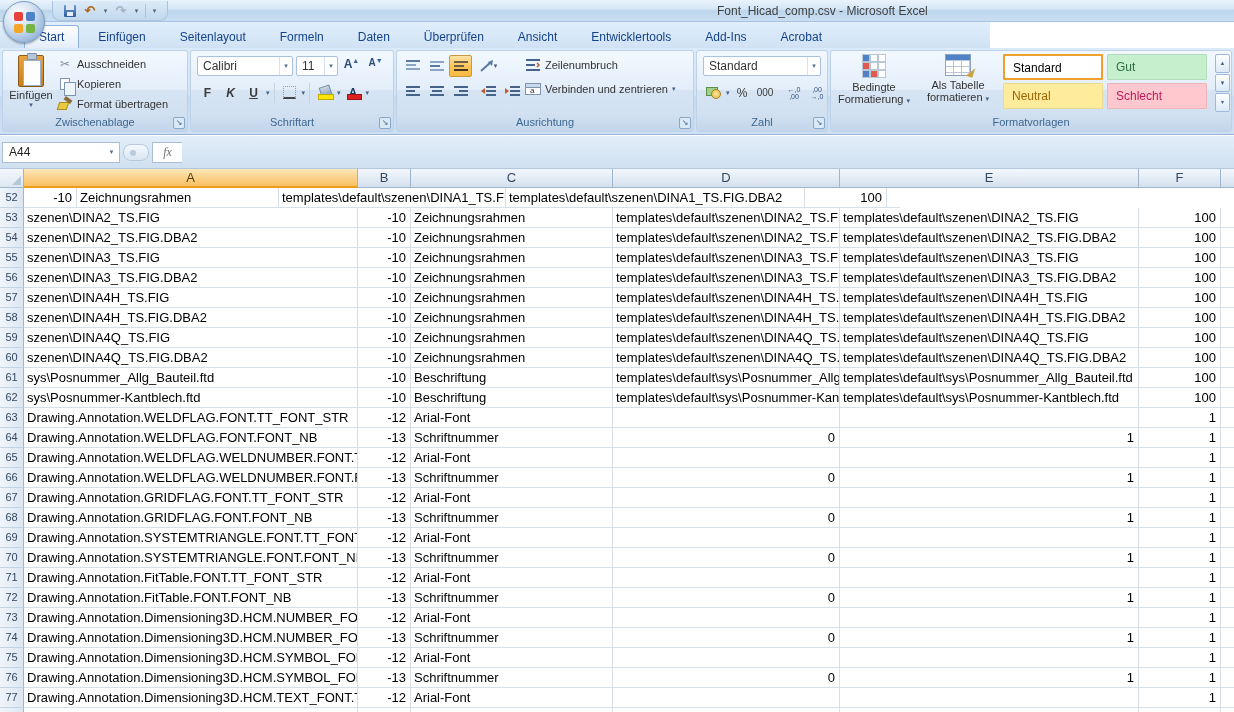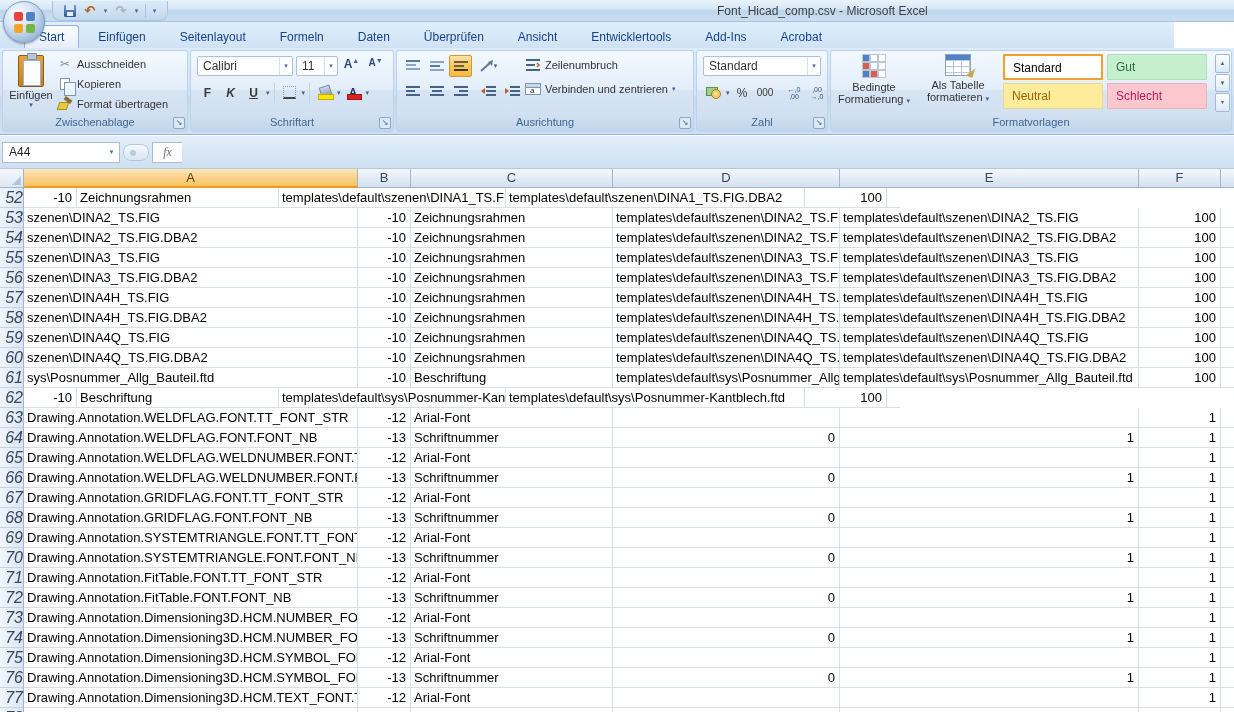--- a/index.html
+++ b/index.html
@@ -28,21 +28,21 @@
     font-size:13px; line-height:1; border-radius:2px; }
   .save-glyph { position:relative; width:12px; height:12px; background:linear-gradient(#6f9bd2,#2d5d9e); border-radius:1px; }
   .save-glyph::before { content:""; position:absolute; left:2px; top:0; width:8px; height:5px; background:#dce8f5; }
   .save-glyph::after  { content:""; position:absolute; left:3px; bottom:1px; width:6px; height:4px; background:#e8eef7; }
   .undo-glyph { color:#b46a19; font-weight:bold; }
   .redo-glyph { color:#aab4c0; font-weight:bold; }
   .dd-mini { font-size:7px; color:#56657a; width:9px; text-align:center; }
   .qat-sep { width:1px; height:14px; background:#a9c4e1; margin:0 2px; }
 
   
-  .tabrow { position:absolute; left:0; top:22px; width:1174px; height:26px;
+  .tabrow { position:absolute; left:0; top:22px; width:990px; height:26px;
     background:linear-gradient(#e1eefb,#cfe2f4); }
   .tabs { position:absolute; left:24px; top:3px; display:flex; gap:4px; height:23px; }
   .tab { padding:4px 14px 0 14px; font-size:12px; color:#15428b; white-space:nowrap;
     border:1px solid transparent; border-bottom:none; border-radius:3px 3px 0 0; }
   .tab.active { background:linear-gradient(#fdfeff,#e9f1fa 60%,#dcE9f6); background:linear-gradient(#fdfeff,#e4eefa);
     border-color:#8db2e3; color:#15428b; }
 
   
   .ribbon { position:absolute; left:0; top:48px; width:1234px; height:87px;
     background:linear-gradient(#dcebfa 0%, #d3e3f5 55%, #c6daf0 56%, #cfe0f2 100%);
@@ -162,21 +162,21 @@
   .corner::after { content:""; position:absolute; right:2px; bottom:2px; width:0; height:0;
     border-left:9px solid transparent; border-bottom:9px solid #b3c6da; }
   .ch { height:19px; text-align:center; font-size:13px; line-height:18px; color:#34495f;
     background:linear-gradient(#f3f7fc,#e2ebf5 55%,#d4e0ee); border-right:1px solid #9eb6ce; border-bottom:1px solid #9eb6ce; }
   .ch.sel { background:linear-gradient(#fde7bb,#fbd28b 50%,#f9c264); border-bottom:2px solid #f09b1d; line-height:17px; color:#574014; }
   .ca { width:334px; } .cb { width:53px; } .cc { width:202px; } .cd { width:227px; }
   .ce { width:299px; } .cf { width:82px; } .cg { width:13px; border-right:none; }
   .rows { width:1234px; }
   .row { display:flex; height:20px; }
   .rh { width:24px; height:20px; background:linear-gradient(to right,#f0f5fb,#dce6f1); border-right:1px solid #9eb6ce;
-    border-bottom:1px solid #c4d3e2; font-size:16px; color:#34495f; text-align:right; line-height:19px;font-style:italic; }
+    border-bottom:1px solid #c4d3e2; font-size:11px; color:#34495f; text-align:center; line-height:19px; }
   .c { height:20px; font-size:13px; color:#000; line-height:19px; padding:0 4px 0 3px;
     border-right:1px solid #d6dfea; border-bottom:1px solid #d6dfea; white-space:nowrap; overflow:hidden; }
   .c.cg { border-right:none; }
   .num { text-align:right; }
   .row.numde .cd, .row.numde .ce { text-align:right; }
 </style>
 </head>
 <body>
 
 <div class="app">
@@ -614,20 +614,21 @@
       <div class="c cb num">-10</div>
       <div class="c cc">Beschriftung</div>
       <div class="c cd">templates\default\sys\Posnummer_Allg_Bauteil.ftd</div>
       <div class="c ce">templates\default\sys\Posnummer_Allg_Bauteil.ftd</div>
       <div class="c cf num">100</div>
       <div class="c cg"></div>
     </div>
 
     <div class="row">
       <div class="rh">62</div>
+      <div class="c ca">sys\Posnummer-Kantblech.ftd</div>
       <div class="c cb num">-10</div>
       <div class="c cc">Beschriftung</div>
       <div class="c cd">templates\default\sys\Posnummer-Kantblech.ftd</div>
       <div class="c ce">templates\default\sys\Posnummer-Kantblech.ftd</div>
       <div class="c cf num">100</div>
       <div class="c cg"></div>
     </div>
 
     <div class="row">
       <div class="rh">63</div>

